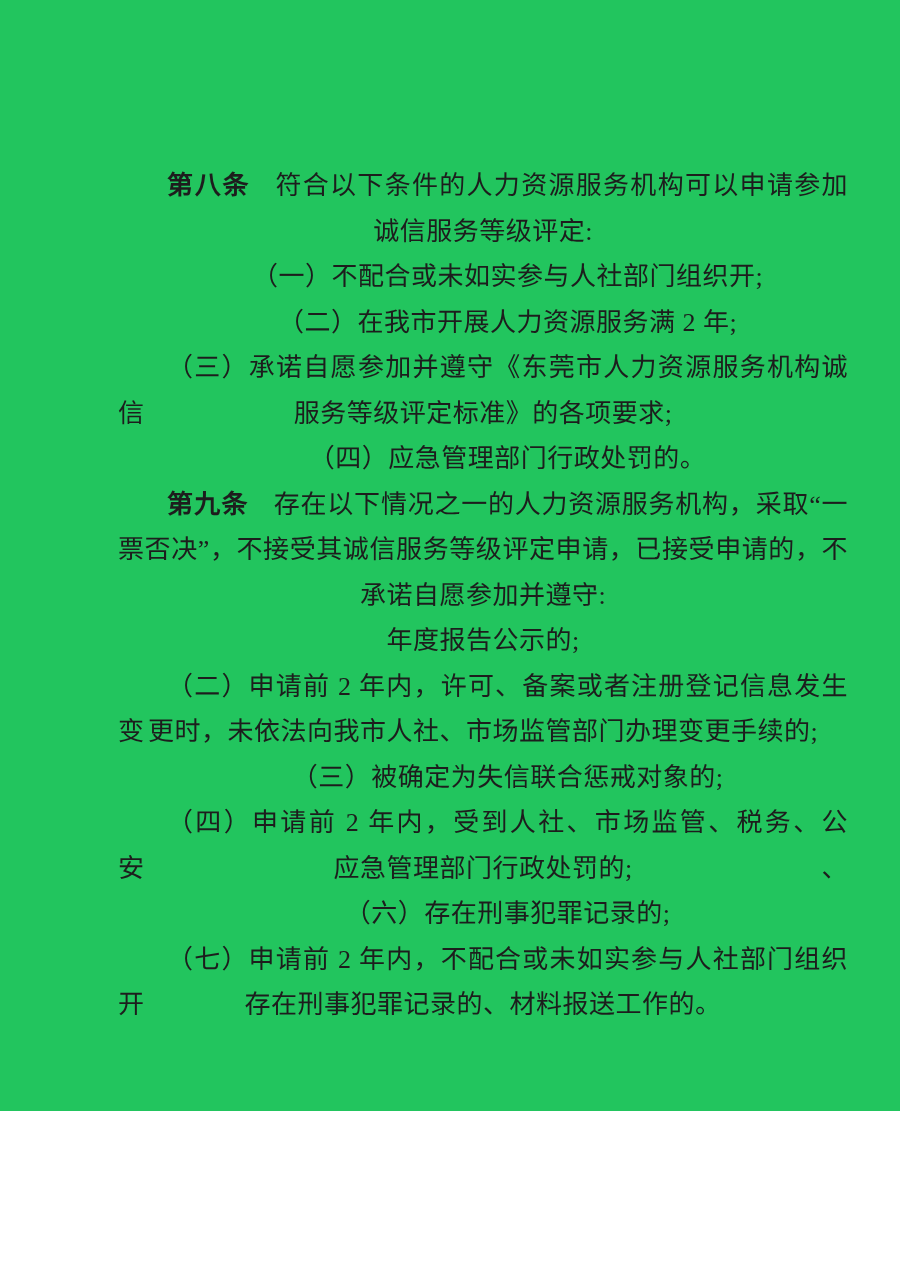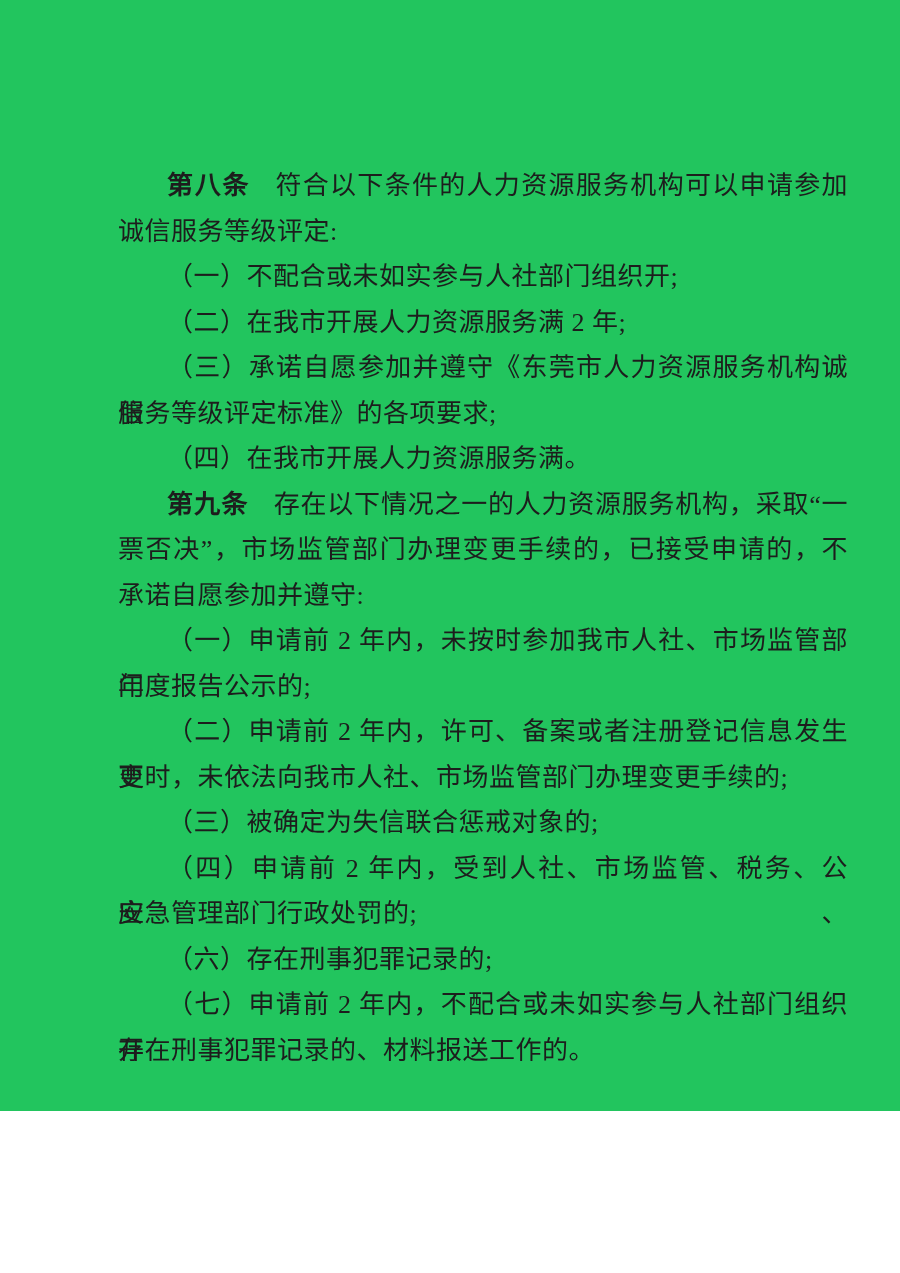--- a/index.html
+++ b/index.html
@@ -20,21 +20,21 @@
     position: absolute;
     left: 118px;
     top: 163px;
     width: 730px;
   }
   .line {
     font-size: 26px;
     line-height: 45.5px;
     height: 45.5px;
     white-space: pre-wrap;
-    text-align: left;
+    text-align: center;
     letter-spacing: 0.5px;
   }
   .line.indent {
     text-indent: 49px;
   }
   .line.just {
     text-align: justify;
     text-align-last: justify;
     text-justify: inter-character;
   }
@@ -58,25 +58,24 @@
 <body>
 
 <div class="page">
   <main class="text-block">
       <div class="line indent just"><b class="article-label">第八条</b><span>符合以下条件的人力资源服务机构可以申请参加</span></div>
       <div class="line"><span>诚信服务等级评定:</span></div>
       <div class="line indent"><span>（一）不配合或未如实参与人社部门组织开;</span></div>
       <div class="line indent"><span>（二）在我市开展人力资源服务满 2 年;</span></div>
       <div class="line indent just"><span>（三）承诺自愿参加并遵守《东莞市人力资源服务机构诚信</span></div>
       <div class="line"><span>服务等级评定标准》的各项要求;</span></div>
-      <div class="line indent"><span>（四）在我市开展人力资源服务满。</span></div>
+      <div class="line indent"><span>（四）应急管理部门行政处罚的。</span></div>
       <div class="line indent just"><b class="article-label">第九条</b><span>存在以下情况之一的人力资源服务机构，采取“一</span></div>
-      <div class="line just"><span>票否决”，市场监管部门办理变更手续的，已接受申请的，不</span></div>
+      <div class="line just"><span>票否决”，不接受其诚信服务等级评定申请，已接受申请的，不</span></div>
       <div class="line"><span>承诺自愿参加并遵守:</span></div>
-      <div class="line indent just"><span>（一）申请前 2 年内，未按时参加我市人社、市场监管部门</span></div>
       <div class="line"><span>年度报告公示的;</span></div>
       <div class="line indent just"><span>（二）申请前 2 年内，许可、备案或者注册登记信息发生变</span></div>
       <div class="line"><span>更时，未依法向我市人社、市场监管部门办理变更手续的;</span></div>
       <div class="line indent"><span>（三）被确定为失信联合惩戒对象的;</span></div>
       <div class="line indent just"><span>（四）申请前 2 年内，受到人社、市场监管、税务、公安、</span></div>
       <div class="line"><span>应急管理部门行政处罚的;</span></div>
       <div class="line indent"><span>（六）存在刑事犯罪记录的;</span></div>
       <div class="line indent just"><span>（七）申请前 2 年内，不配合或未如实参与人社部门组织开</span></div>
       <div class="line"><span>存在刑事犯罪记录的、材料报送工作的。</span></div>
     </main>

